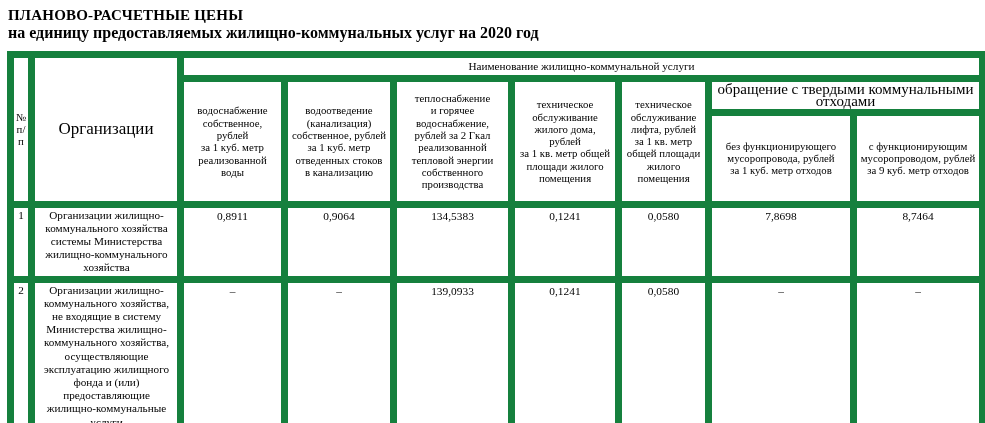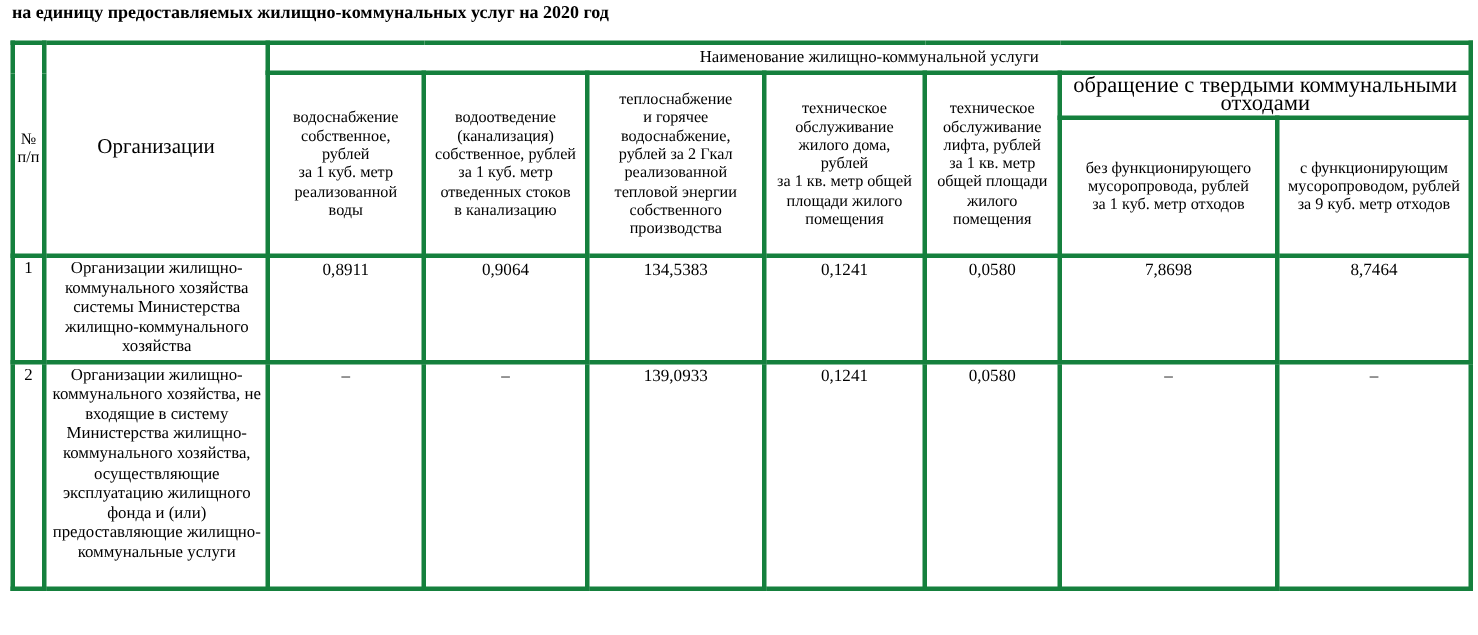--- a/index.html
+++ b/index.html
@@ -19,50 +19,50 @@
     background: #ffffff;
   }
   .doc-title {
     font-size: 15px;
     font-weight: bold;
     margin: 6px 0 0 8px;
     line-height: 18px;
     letter-spacing: 0.2px;
   }
   .doc-subtitle {
-    font-size: 12px;
+    font-size: 16px;
     font-weight: bold;
     margin: 0 0 0 8px;
     line-height: 17px;
   }
   table.prices {
     border-collapse: collapse;
     table-layout: fixed;
     width: 972px;
     margin: 10px 0 0 7px;
   }
   table.prices th,
   table.prices td {
-    border: 3px solid #15803d;
+    border: 7px solid #15803d;
     font-weight: normal;
     overflow: hidden;
   }
   thead th {
     text-align: center;
     vertical-align: middle;
     font-size: 10.8px;
     line-height: 12.3px;
     padding: 1px 1px;
     white-space: pre-line;
   }
   th.num-header {
     font-size: 10.8px;
   }
   th.org-header {
-    font-size: 14px;
+    font-size: 17px;
   }
   th.services-group {
     height: 15px;
     font-size: 11.2px;
     border-bottom-width: 2px;
   }
   th.waste-group {
     height: 20px;
     font-size: 15px;
     border-bottom-width: 2px;
@@ -89,20 +89,21 @@
   tr.hdr-row-1 { height: 17px; }
   tr.hdr-row-2 { height: 22px; }
   tr.hdr-row-3 { height: 92px; }
   tr.body-row-1 { height: 68px; }
   tr.body-row-2 { height: 151px; }
 </style>
 </head>
 <body>
 
 <div class="page">
+  <div class="doc-title">ПЛАНОВО-РАСЧЕТНЫЕ ЦЕНЫ</div>
   <div class="doc-subtitle">на единицу предоставляемых жилищно-коммунальных услуг на 2020 год</div>
 
   <table class="prices">
     <colgroup>
       <col style="width:21px">
       <col style="width:149px">
       <col style="width:104px">
       <col style="width:109px">
       <col style="width:118px">
       <col style="width:107px">

